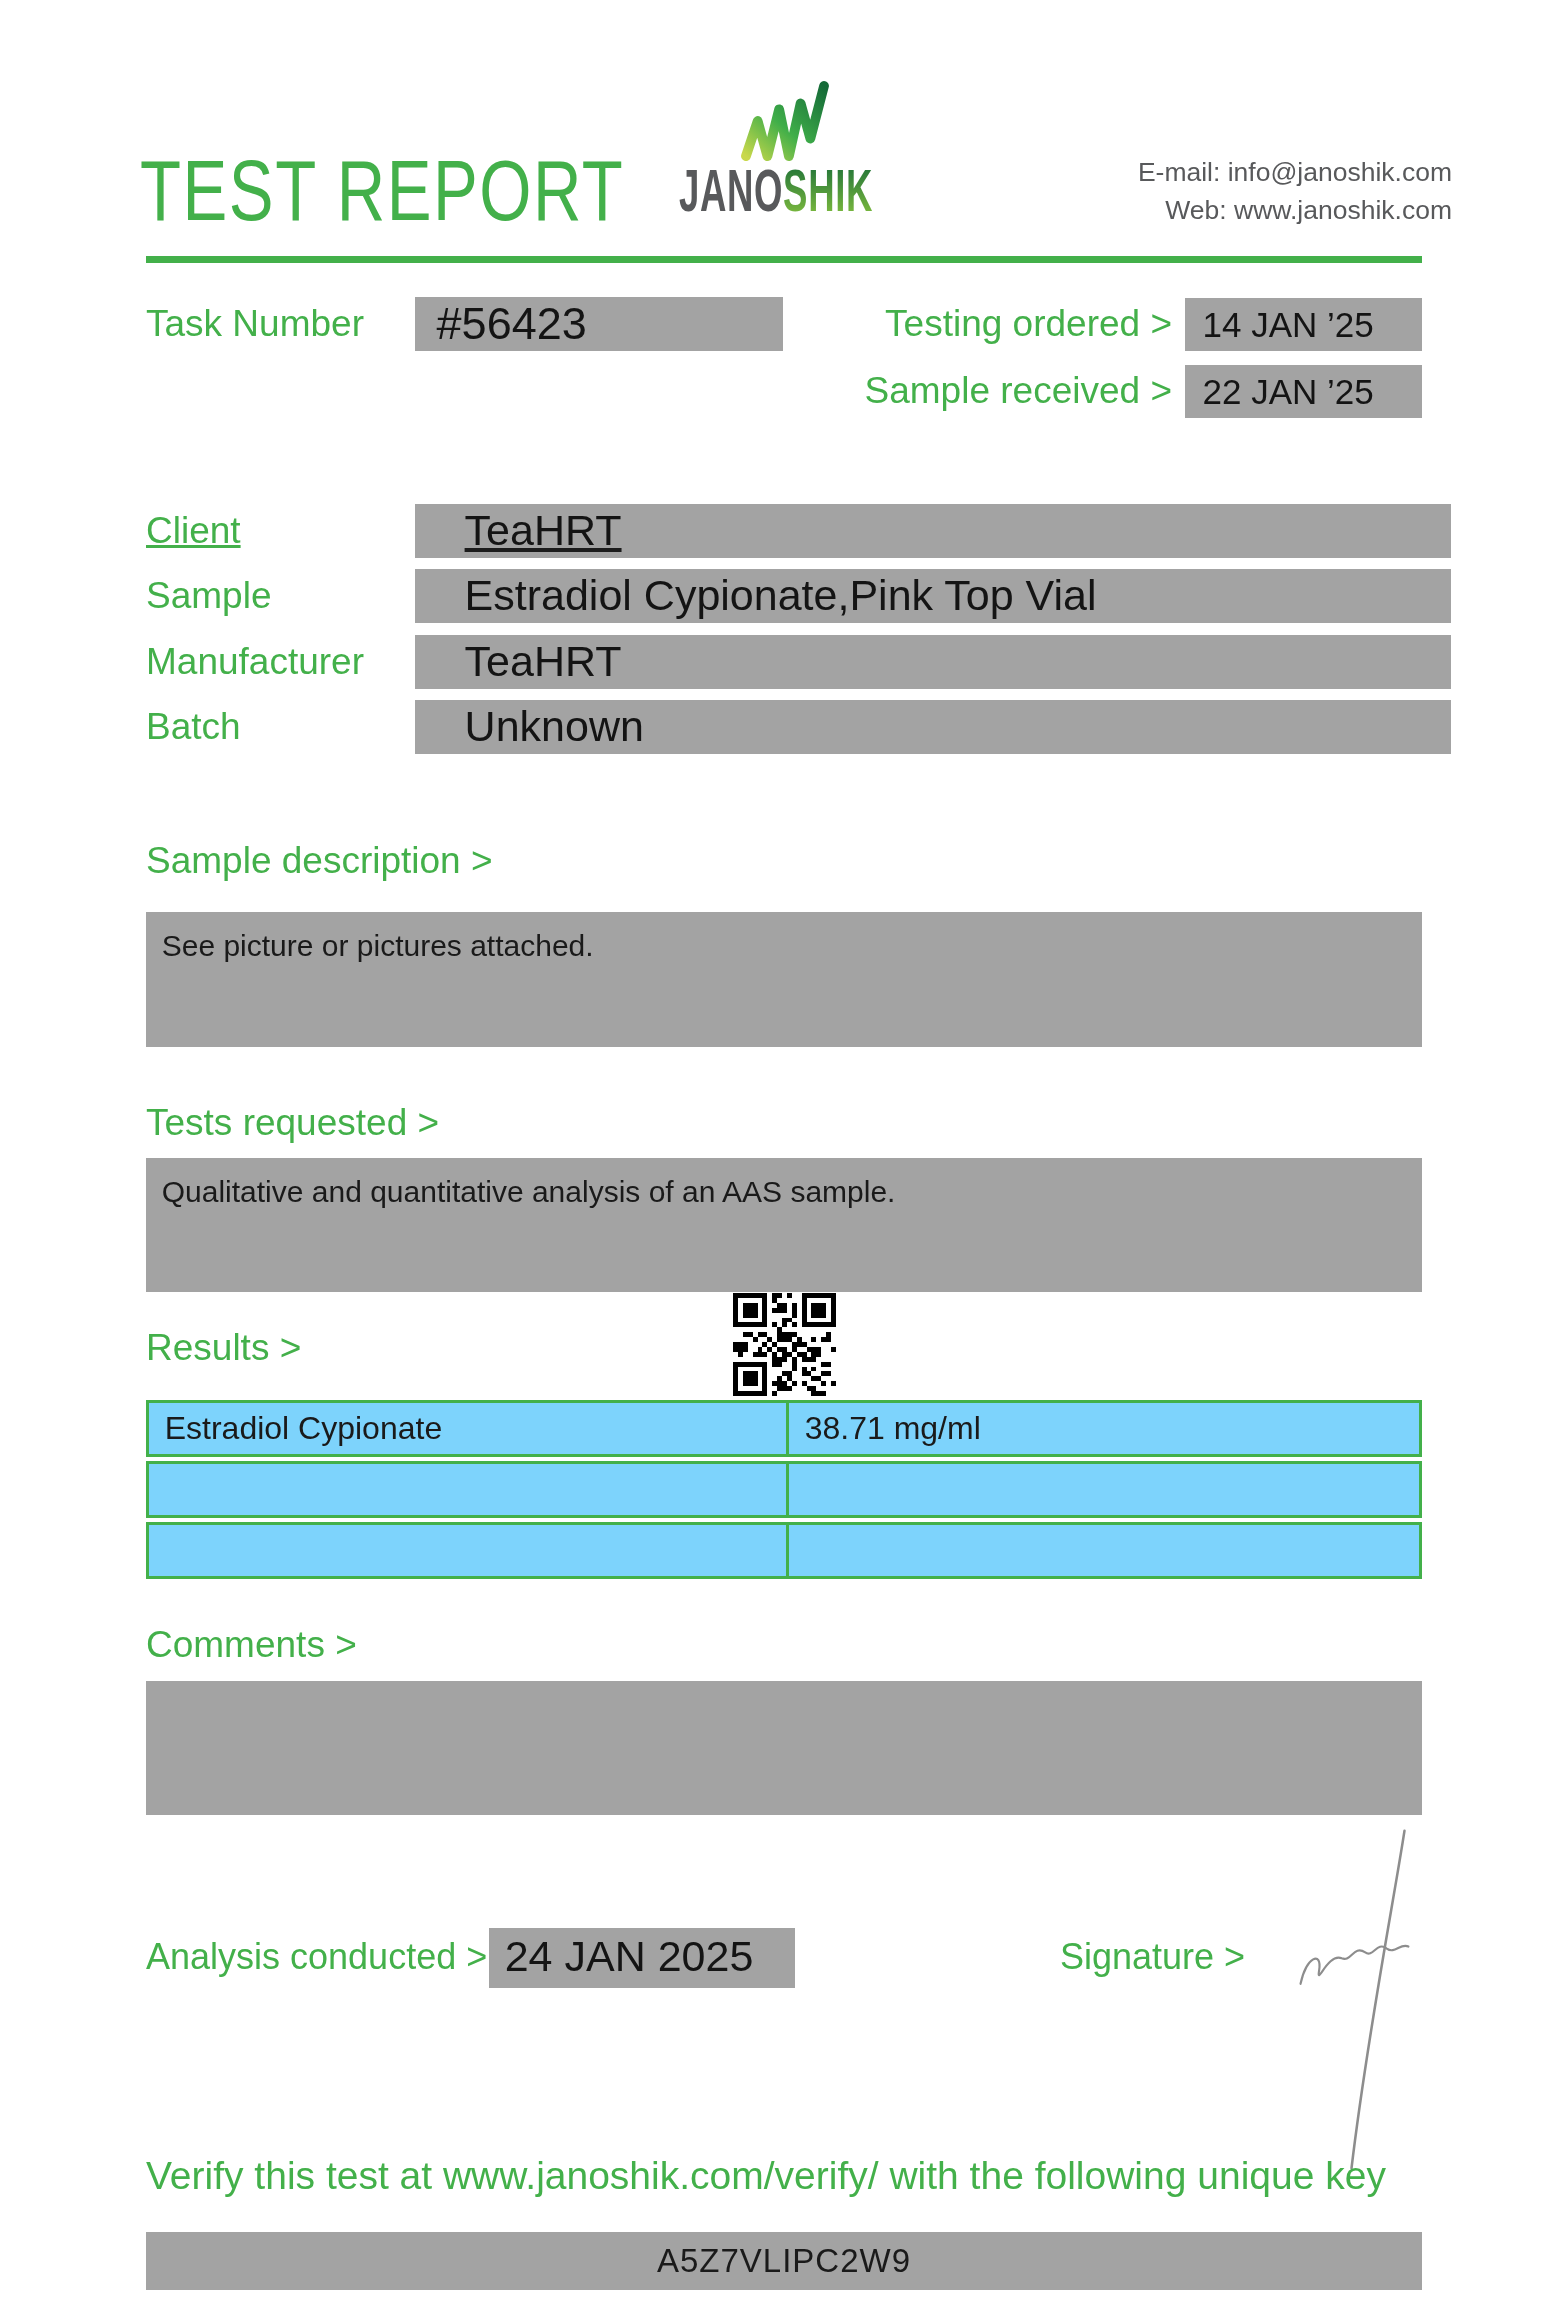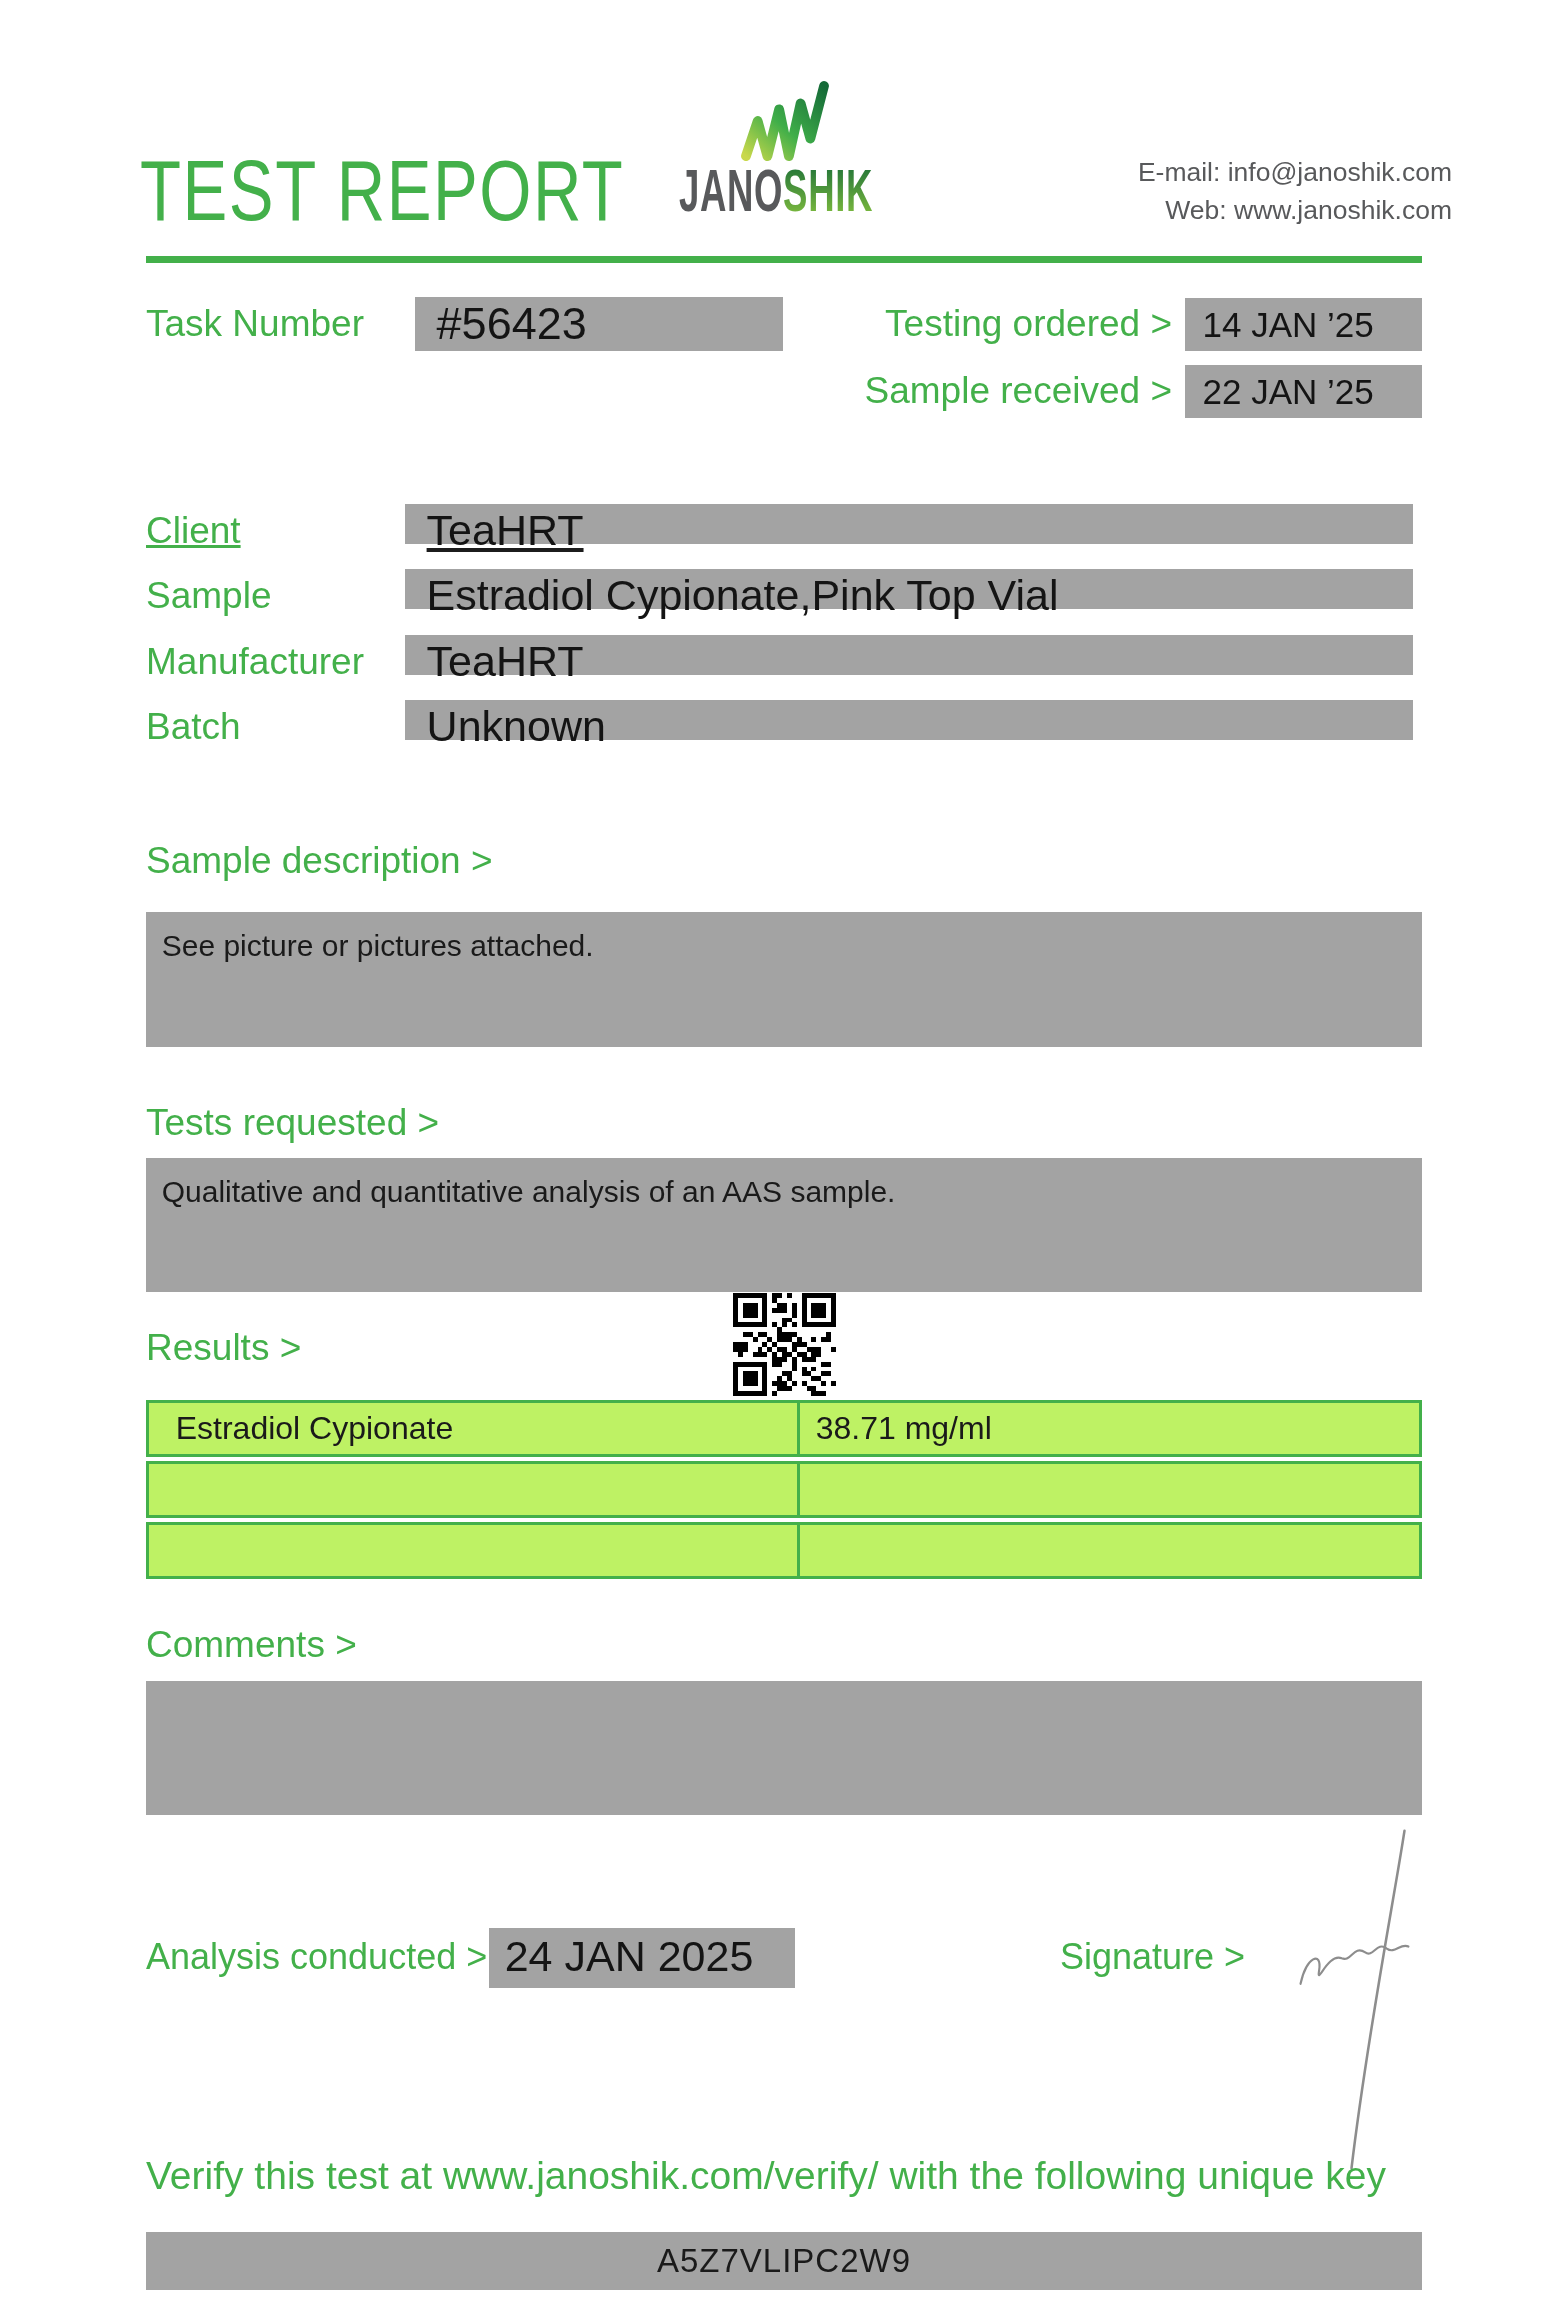--- a/index.html
+++ b/index.html
@@ -23,34 +23,34 @@
   .task-label{left:146px;top:297px;}
   .task-box{left:415px;top:297px;width:368px;height:54px;}
   .valuetext{font-size:45px;line-height:54px;color:#141414;padding-left:21.6px;white-space:nowrap;}
   .date-label{width:388px;text-align:right;left:784px;}
   .date-label-1{top:297px;} .date-label-2{top:364px;}
   .date-box{width:237px;height:53px;left:1185px;}
   .date-box-1{top:298px;} .date-box-2{top:365px;}
   .datetext{font-size:35px;line-height:53px;padding-left:17.6px;color:#141414;white-space:nowrap;}
   
   .info-label{left:146px;height:53px;line-height:53px;}
-  .info-box{left:405px;width:1008px;height:40px;}
+  .info-box{left:415px;width:1008px;height:54px;padding-left:28px;}
   .info-valuetext{font-size:43px;line-height:53px;padding-left:21.6px;color:#141414;white-space:nowrap;}
   .iy0{top:504px;text-decoration:underline;} .iy1{top:569px;} .iy2{top:635px;} .iy3{top:700px;}
   
   .heading{font-size:37px;line-height:45px;color:#43b04a;white-space:nowrap;left:146px;}
   .bigbox{left:146px;width:1276px;}
   .boxtext{font-size:30px;line-height:39px;color:#1a1a1a;padding:13.7px 0 0 15.7px;}
   .desc-heading{top:838px;} .desc-box{top:912px;height:135px;}
   .tests-heading{top:1100px;} .tests-box{top:1158px;height:134px;}
   .results-heading{top:1325px;}
   .qr{left:733px;top:1293px;width:103px;height:103px;}
   
   .rtable{left:146px;top:1400px;width:1276px;}
-  .rrow{box-sizing:border-box;height:57px;border:3.9px solid #43b04a;display:flex;margin-bottom:3.9px;background:#bef264;padding-left:11px;}
+  .rrow{box-sizing:border-box;height:57px;border:3.9px solid #43b04a;display:flex;margin-bottom:3.9px;background:#7dd3fc;}
   .rcell{box-sizing:border-box;height:100%;display:flex;align-items:center;font-size:32px;color:#1a1a1a;
          padding-left:15.7px;white-space:nowrap;}
   .rcell-sub{width:640px;border-right:3.9px solid #43b04a;}
   .rcell-res{flex:1;}
   .comments-heading{top:1622px;} .comments-box{top:1681px;height:134px;}
   
   .sig-svg{left:1269px;top:1825px;}
   .analysis-label{left:146px;top:1929px;font-size:36px;line-height:56px;}
   .analysis-box{left:489px;top:1928px;width:306px;height:60px;}
   .analysis-valuetext{font-size:43px;line-height:56px;padding-left:15.7px;color:#141414;white-space:nowrap;}

